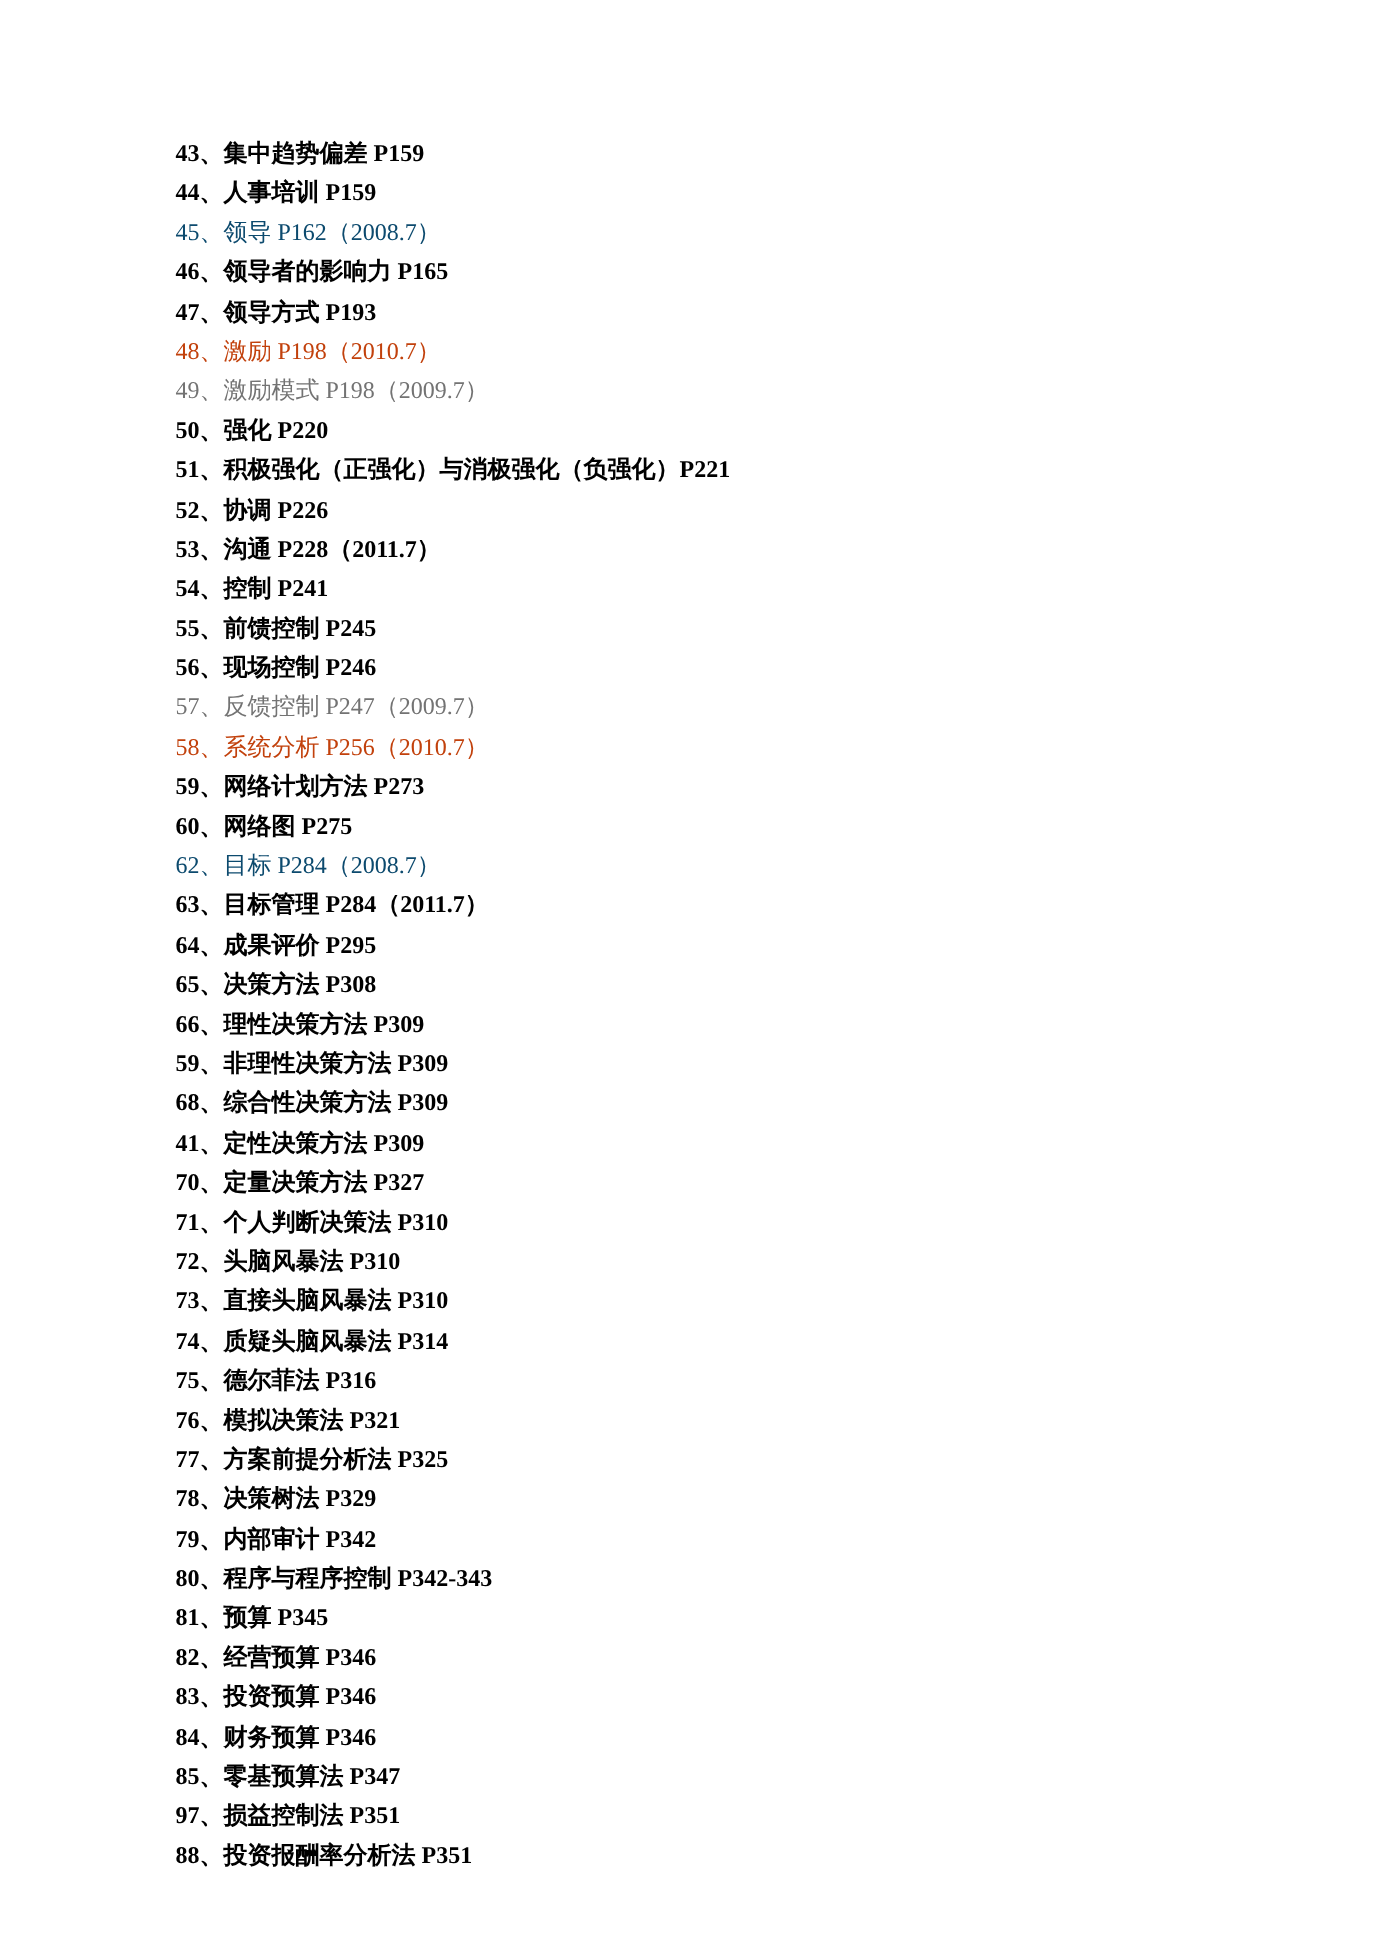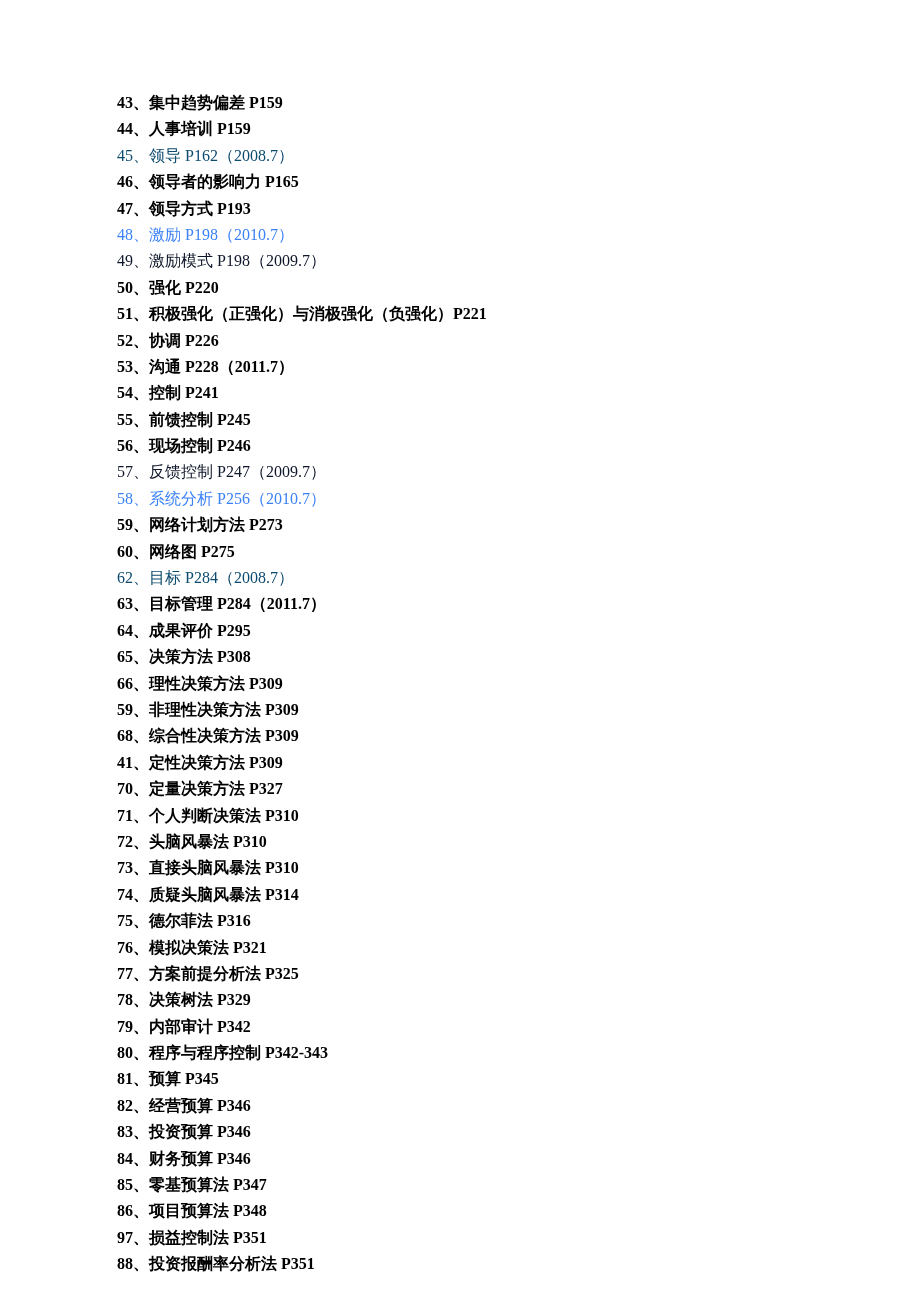--- a/index.html
+++ b/index.html
@@ -15,22 +15,22 @@
     width: 920px;
     min-height: 1302px;
     box-sizing: border-box;
     padding: 90px 0 0 117px;
   }
   .item {
     white-space: pre;
   }
   .c-black { color: #000000; font-weight: bold; }
   .c-red   { color: #0c4a6e; }
-  .c-pink  { color: #3b82f6; }
-  .c-blue  { color: #0f172a; font-family: Liberation Serif, serif; }
+  .c-pink  { color: #c2410c; }
+  .c-blue  { color: #737373; font-family: Liberation Serif, serif; }
 </style>
 </head>
 <body>
 
 <div class="page">
   <div id="list">
       <div class="item c-black">43、集中趋势偏差 P159</div>
       <div class="item c-black">44、人事培训 P159</div>
       <div class="item c-red">45、领导 P162（2008.7）</div>
       <div class="item c-black">46、领导者的影响力 P165</div>
@@ -65,17 +65,16 @@
       <div class="item c-black">76、模拟决策法 P321</div>
       <div class="item c-black">77、方案前提分析法 P325</div>
       <div class="item c-black">78、决策树法 P329</div>
       <div class="item c-black">79、内部审计 P342</div>
       <div class="item c-black">80、程序与程序控制 P342-343</div>
       <div class="item c-black">81、预算 P345</div>
       <div class="item c-black">82、经营预算 P346</div>
       <div class="item c-black">83、投资预算 P346</div>
       <div class="item c-black">84、财务预算 P346</div>
       <div class="item c-black">85、零基预算法 P347</div>
-      <div class="item c-black">86、项目预算法 P348</div>
       <div class="item c-black">97、损益控制法 P351</div>
       <div class="item c-black">88、投资报酬率分析法 P351</div>
     </div>
 </div>
 
 </body></html>

